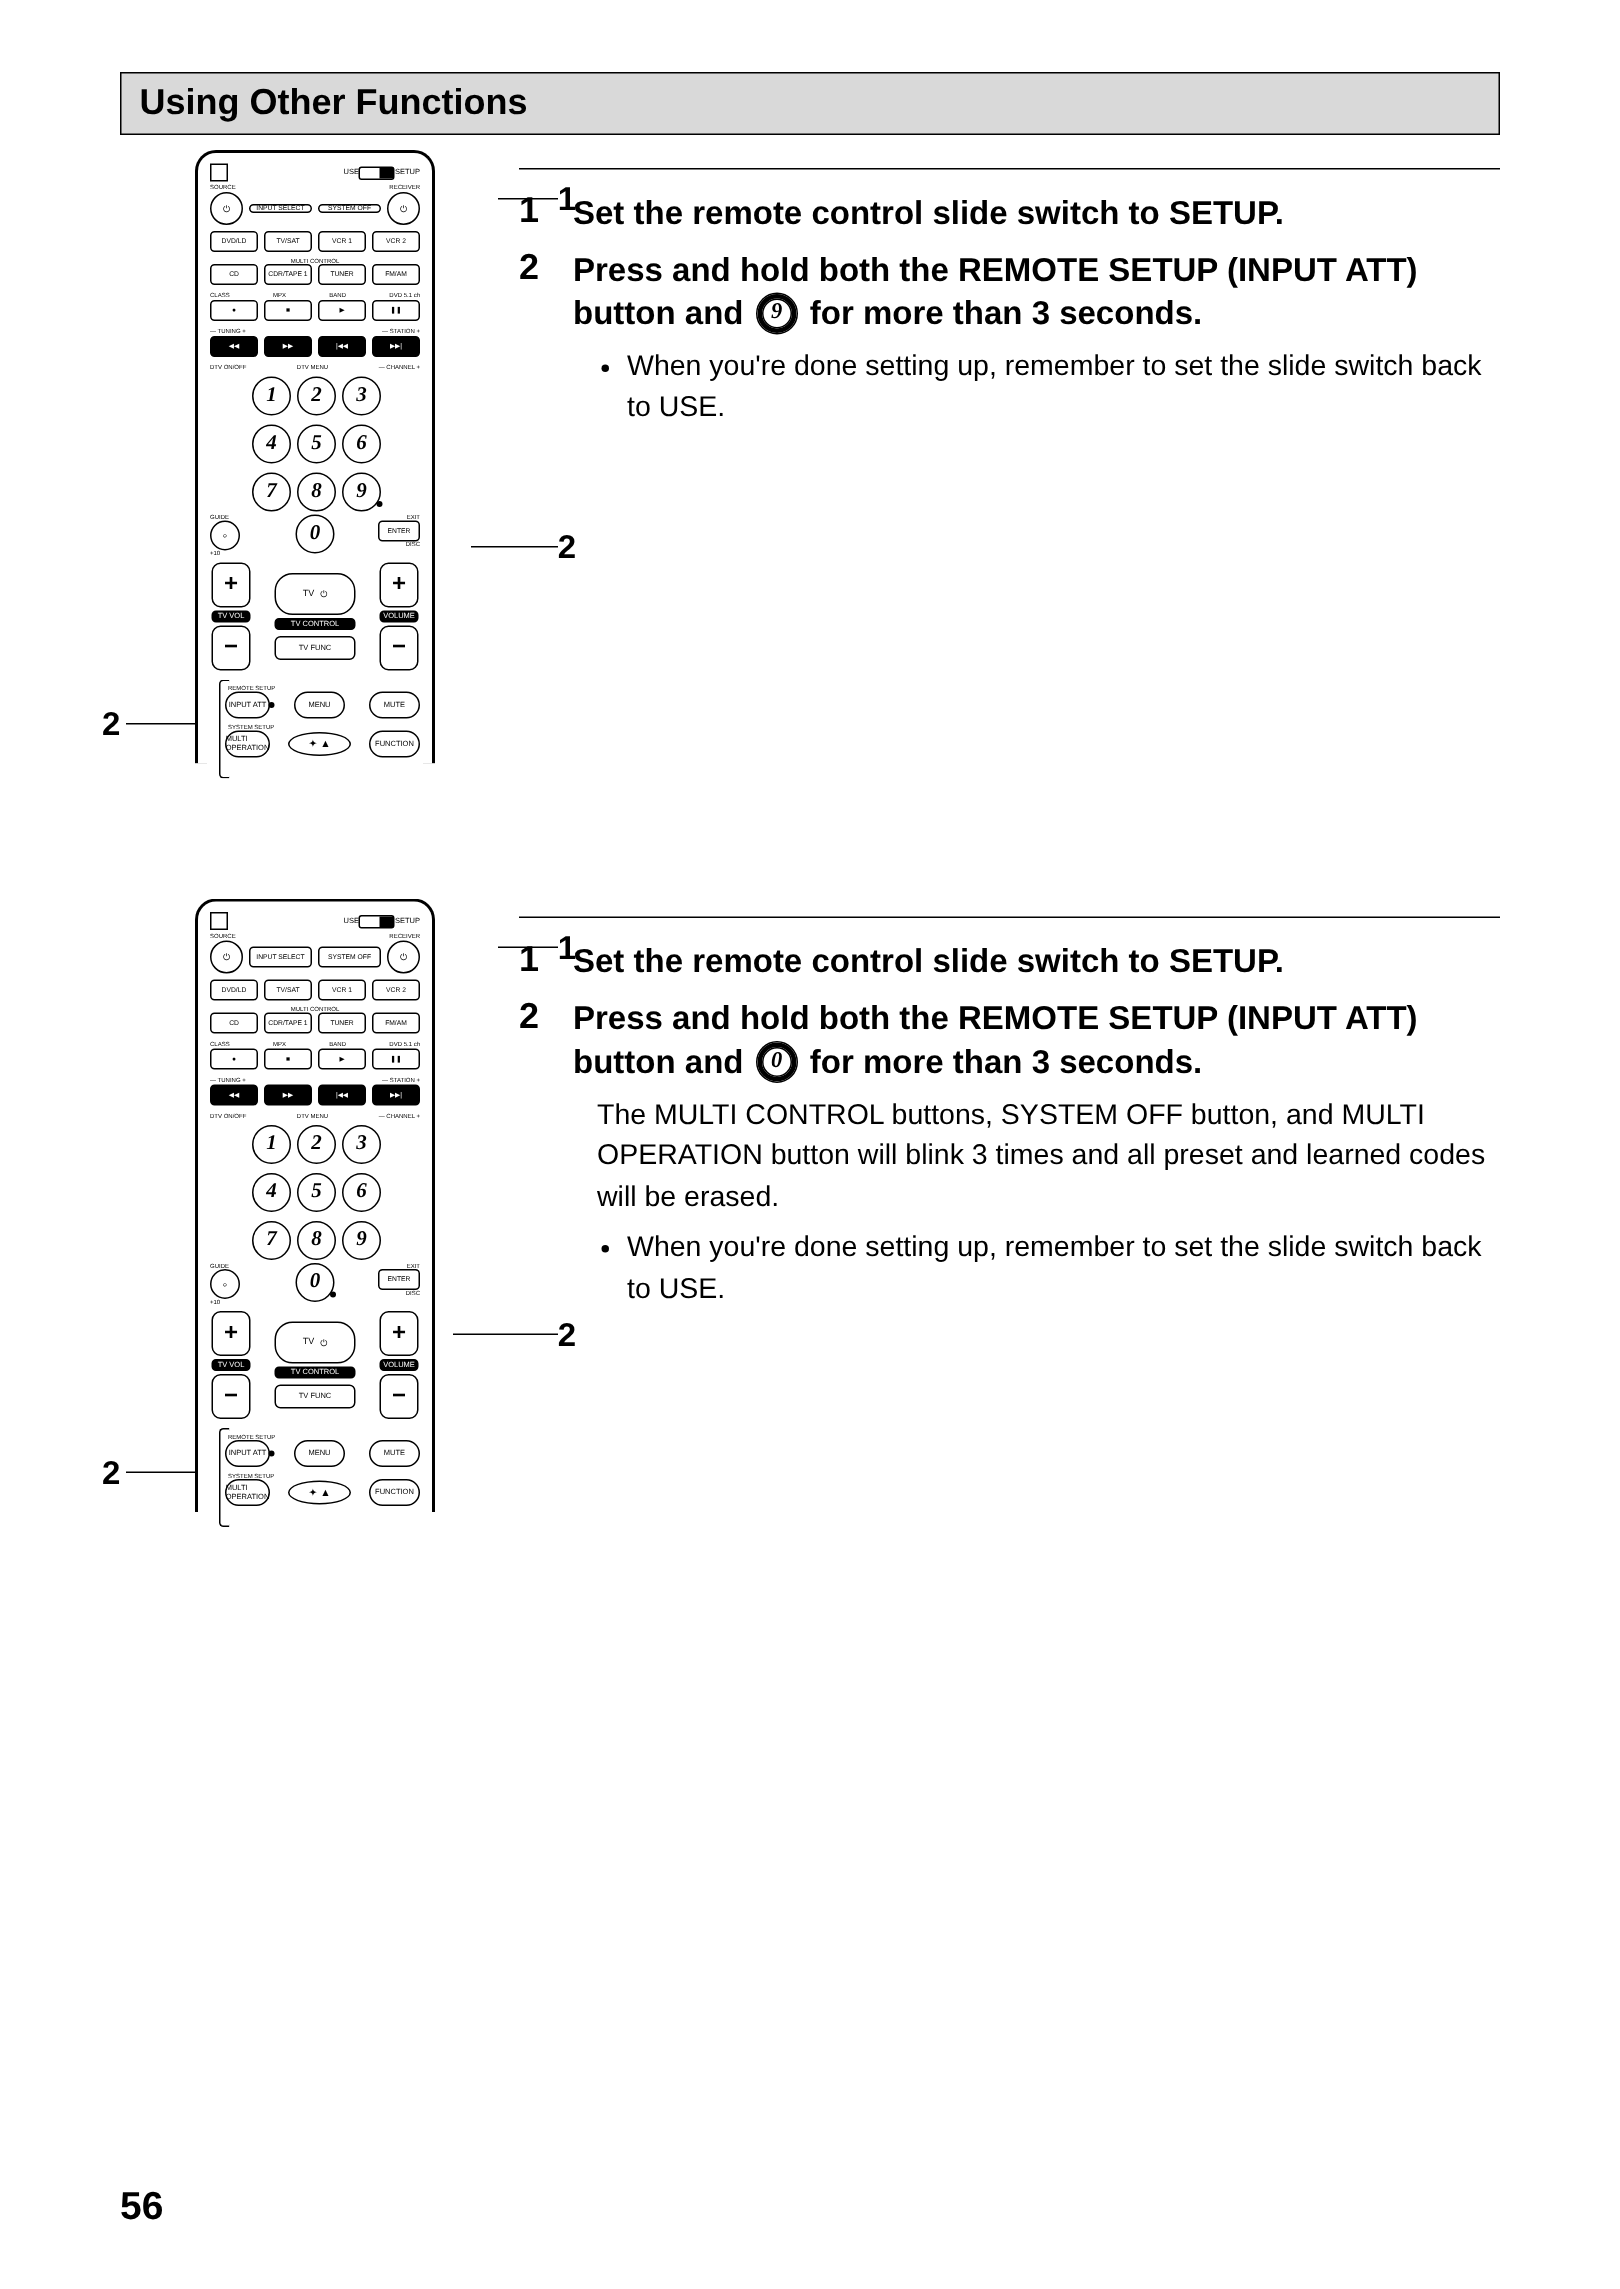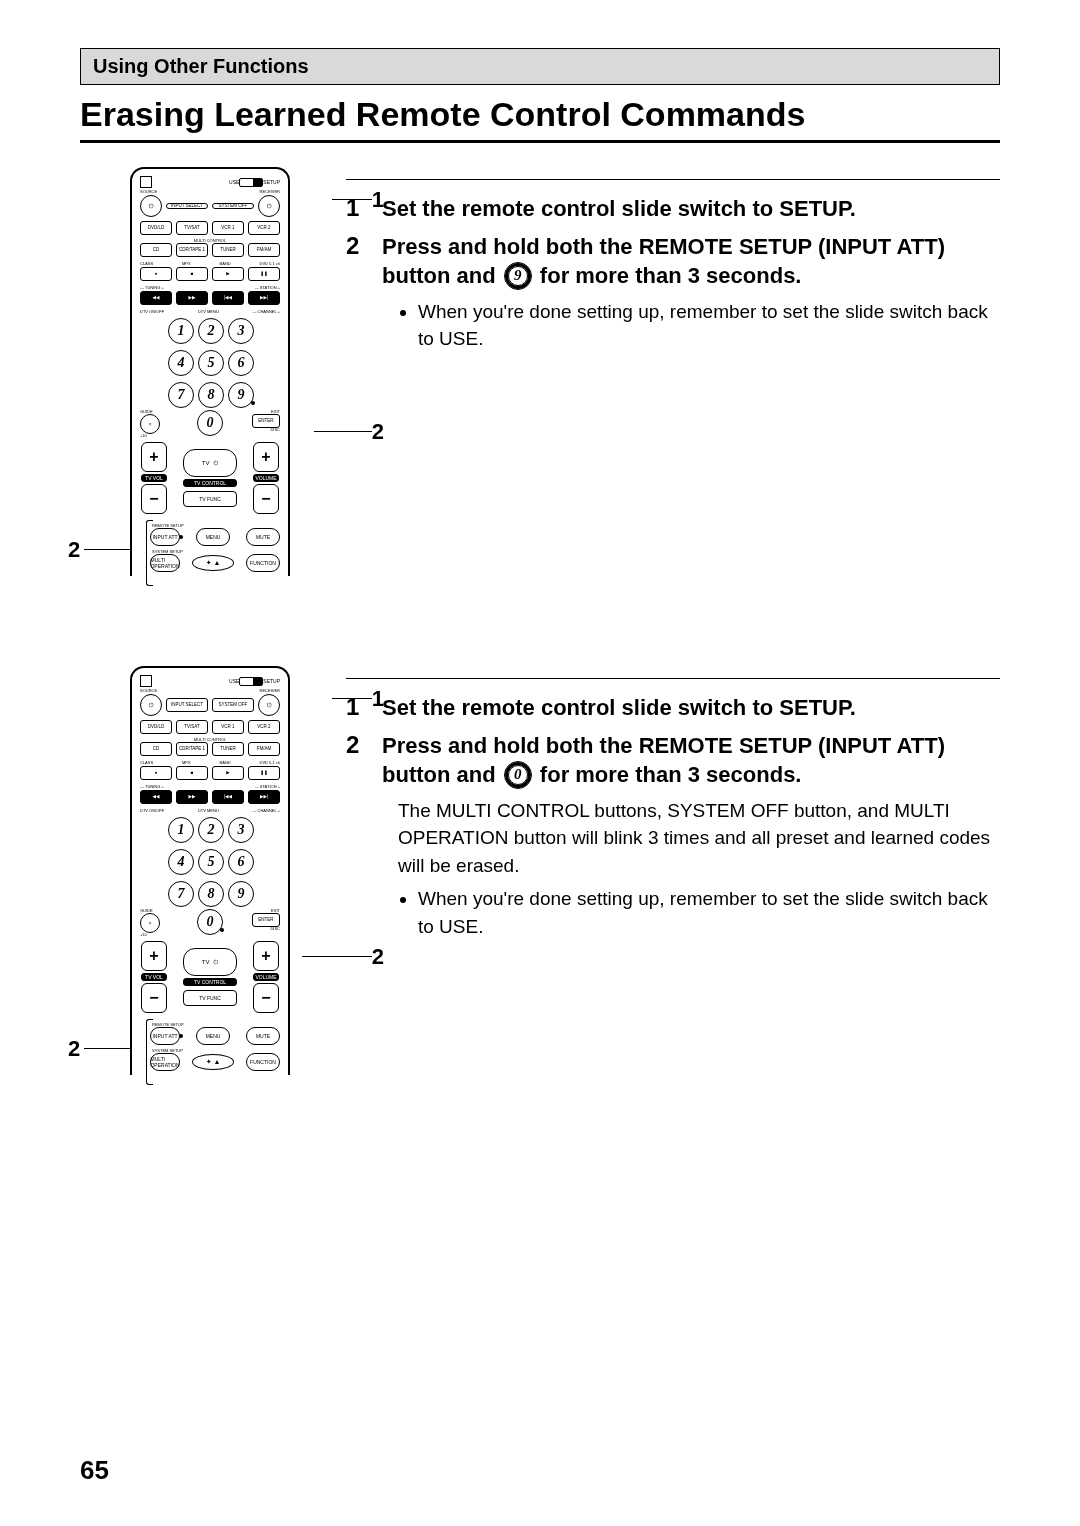--- a/index.html
+++ b/index.html
@@ -15,21 +15,21 @@
     width: 1080px;
     min-height: 1526px;
     padding: 48px 80px 40px 80px;
     position: relative;
   }
   .section-bar {
     background: #d9d9d9;
     border: 1px solid #000;
     padding: 6px 12px;
     font-weight: bold;
-    font-size: 20px;
+    font-size: 24px;
     margin-bottom: 10px;
   }
   .h1 {
     font-size: 34px;
     font-weight: bold;
     border-bottom: 3px solid #000;
     padding-bottom: 6px;
     margin: 6px 0 24px 0;
   }
   .block {
@@ -163,21 +163,20 @@
     position:absolute; left:80px; bottom:40px; font-size:26px; font-weight:bold;
   }
 </style>
 </head>
 <body>
 
 <div class="page">
 
   <div class="section-bar">Using Other Functions</div>
 
-  <div class="h1">Erasing Learned Remote Control Commands</div>
 
   <div class="block">
     <div class="remote-col">
 
       <div class="callout-num" style="right:-44px; top:20px;">1</div>
       <div class="callout-line-h" style="right:-32px; top:32px; width:40px;"></div>
 
       <div class="callout-num" style="right:-44px; top:252px;">2</div>
       <div class="callout-line-h" style="right:-32px; top:264px; width:58px;"></div>
 
@@ -502,14 +501,14 @@
             <span>The MULTI CONTROL buttons, SYSTEM OFF button, and MULTI OPERATION button will blink 3 times and all preset and learned codes will be erased.</span>
             <ul>
                 <li>When you're done setting up, remember to set the slide switch back to USE.</li>
               </ul>
           </div>
         </li>
       </ol>
     </div>
   </div>
 
-  <div class="page-num">65</div>
+  <div class="page-num">56</div>
 </div>
 
 </body></html>

